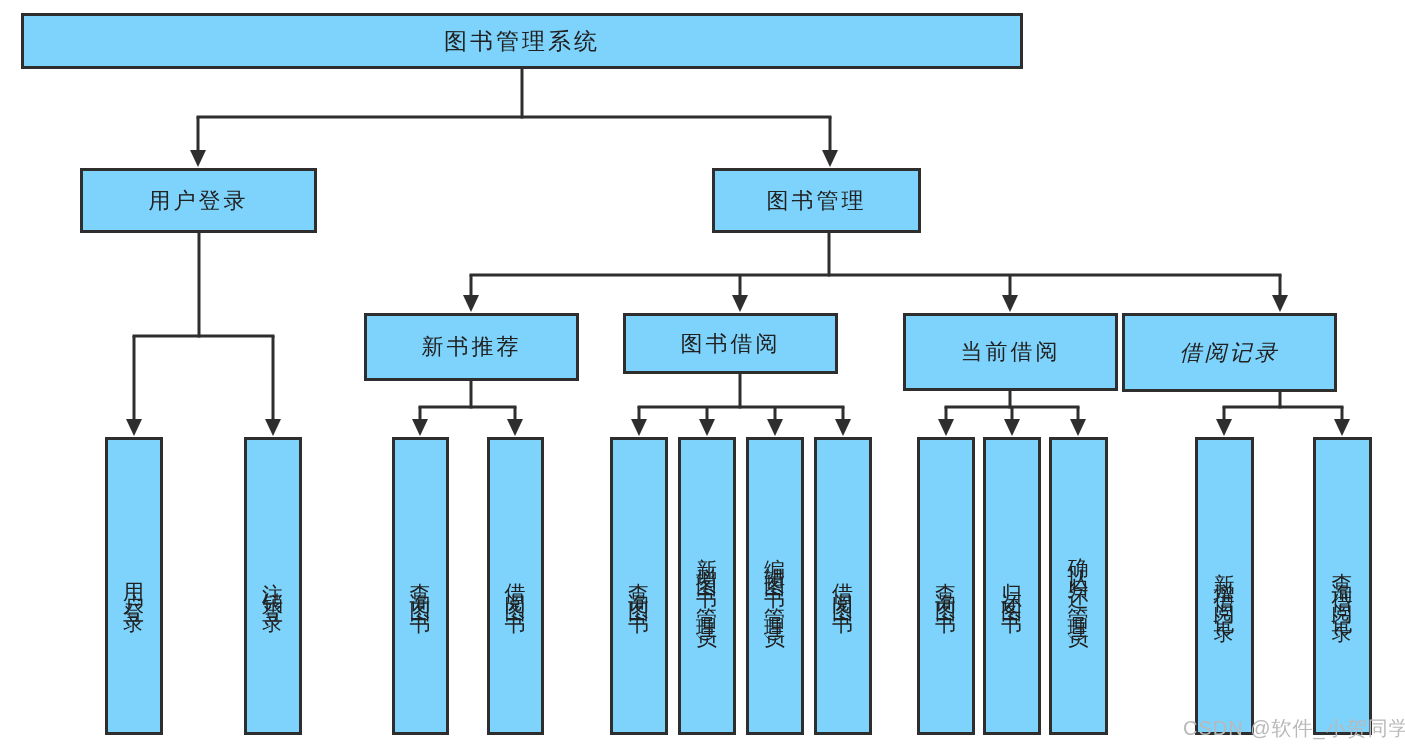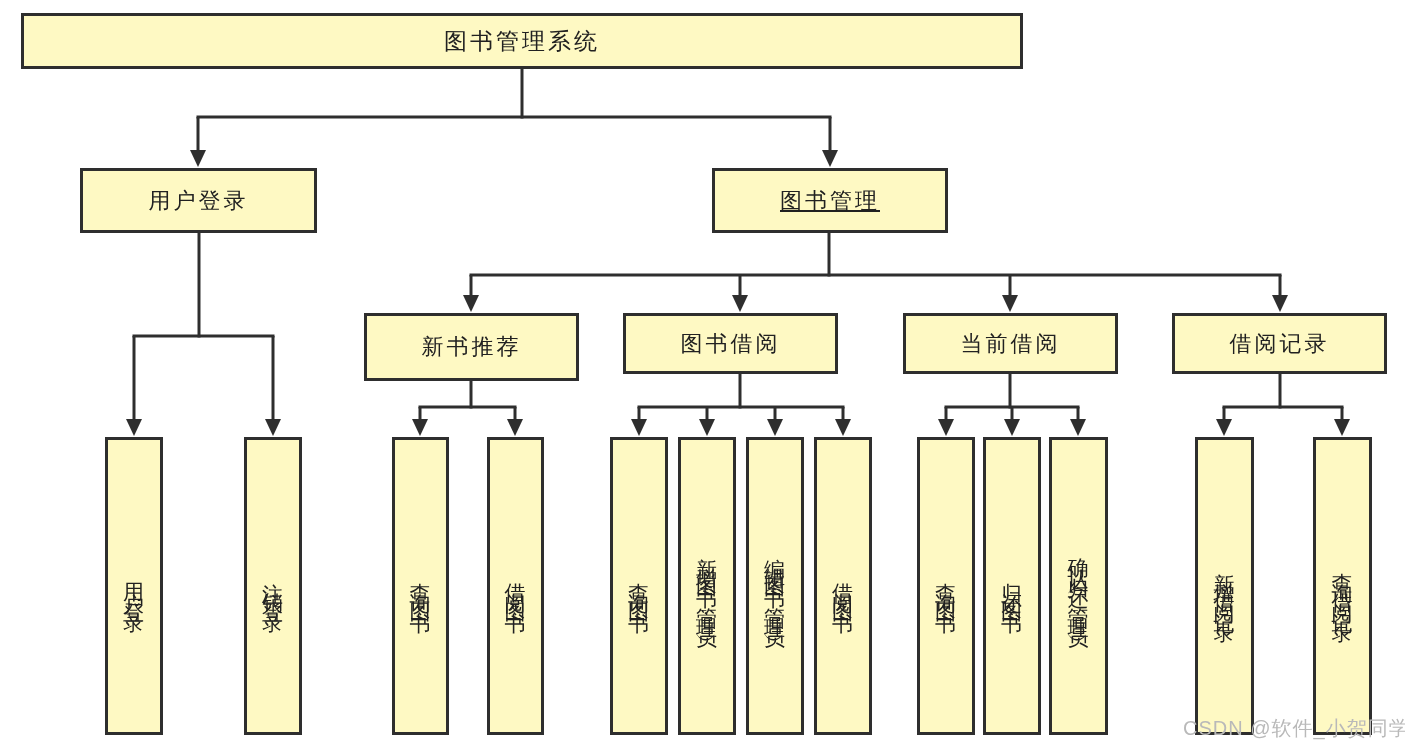--- a/index.html
+++ b/index.html
@@ -18,21 +18,21 @@
     background: var(--bg);
     overflow: hidden;
   }
   .connectors {
     position: absolute;
     left: 0; top: 0;
     width: 1405px; height: 747px;
   }
   .node {
     position: absolute;
-    background: #fef9c3;
+    background: #7dd3fc;
     border: 3px solid var(--border);
     display: flex;
     align-items: center;
     justify-content: center;
     color: var(--text);
   }
   .hnode { font-size: 22px; letter-spacing: 3px; white-space: nowrap; }
   .root-node { font-size: 23px; letter-spacing: 3px; }
   .leaf .vtext {
     writing-mode: vertical-rl;
@@ -124,34 +124,34 @@
     </g>
   </svg>
 
   <div class="node hnode root-node" style="left:21px; top:13px; width:1002px; height:56px;">
     <span>图书管理系统</span>
   </div>
 
   <div class="node hnode" style="left:80px; top:168px; width:237px; height:65px;">
     <span>用户登录</span>
   </div>
-  <div class="node hnode" style="left:712px; top:168px; width:236px; height:65px;text-decoration:underline;">
+  <div class="node hnode" style="left:712px; top:168px; width:209px; height:65px;">
     <span>图书管理</span>
   </div>
 
   <div class="node hnode" style="left:364px; top:313px; width:215px; height:68px;">
     <span>新书推荐</span>
   </div>
   <div class="node hnode" style="left:623px; top:313px; width:215px; height:61px;">
     <span>图书借阅</span>
   </div>
-  <div class="node hnode" style="left:903px; top:313px; width:215px; height:61px;">
+  <div class="node hnode" style="left:903px; top:313px; width:215px; height:78px;">
     <span>当前借阅</span>
   </div>
-  <div class="node hnode" style="left:1172px; top:313px; width:215px; height:61px;">
+  <div class="node hnode" style="left:1122px; top:313px; width:215px; height:79px;font-style:italic;">
     <span>借阅记录</span>
   </div>
 
   <div class="node leaf" style="left:105px; top:437px; width:58px; height:298px;">
     <span class="vtext">用户登录</span>
   </div>
   <div class="node leaf" style="left:244px; top:437px; width:58px; height:298px;">
     <span class="vtext">注销登录</span>
   </div>
 

